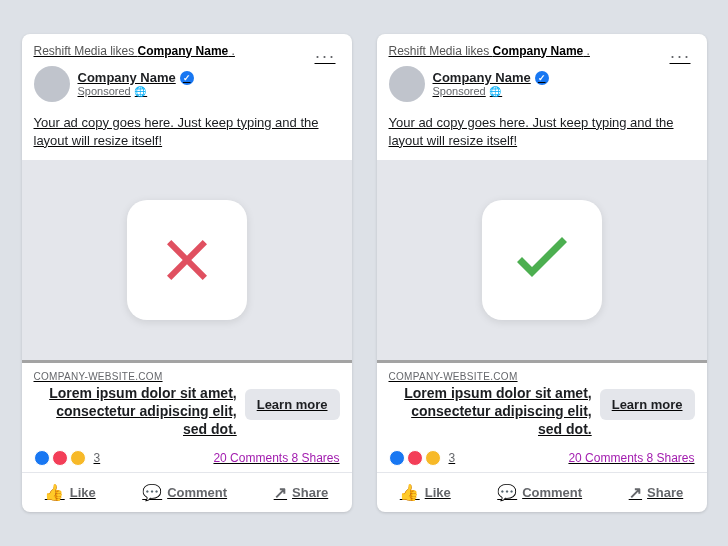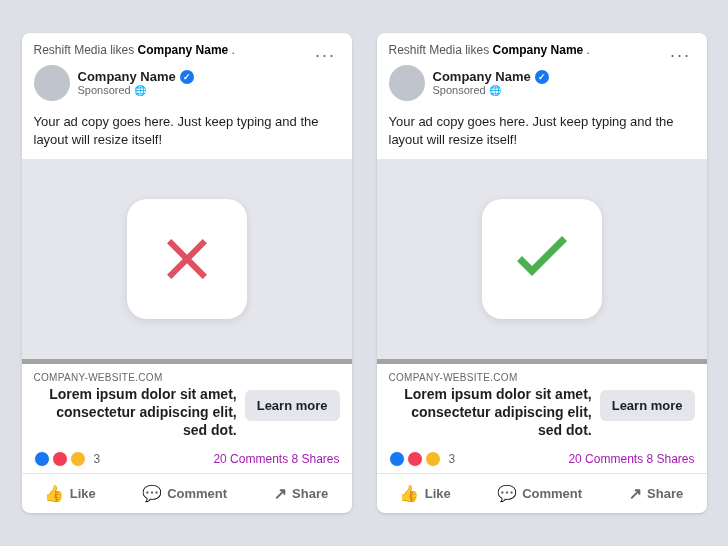--- a/index.html
+++ b/index.html
@@ -9,20 +9,21 @@
       justify-content: center;
       align-items: center;
       width: 728px;
       height: 546px;
       font-family: -apple-system, BlinkMacSystemFont, 'Segoe UI', Helvetica, Arial, sans-serif;
     }
     .cards-container {
       display: flex;
       gap: 25px;
       padding: 20px;
+      text-decoration: underline;
     }
     .fb-card {
       background: #fff;
       border-radius: 8px;
       box-shadow: 0 1px 3px rgba(0,0,0,0.15);
       width: 330px;
       overflow: hidden;
     }
     .card-header {
       padding: 10px 12px 6px 12px;
@@ -110,21 +111,21 @@
       height: 120px;
       background: #fff;
       border-radius: 20px;
       display: flex;
       align-items: center;
       justify-content: center;
       box-shadow: 0 2px 8px rgba(0,0,0,0.1);
     }
 
     .card-footer {
-      border-top: 5px solid #a3a3a3;
+      border-top: 3px solid #a3a3a3;
     }
     .url-section {
       padding: 8px 12px 6px 12px;
       display: flex;
       justify-content: space-between;
       align-items: center;
       gap: 8px;
     }
     .url-text {
       font-size: 10px;

